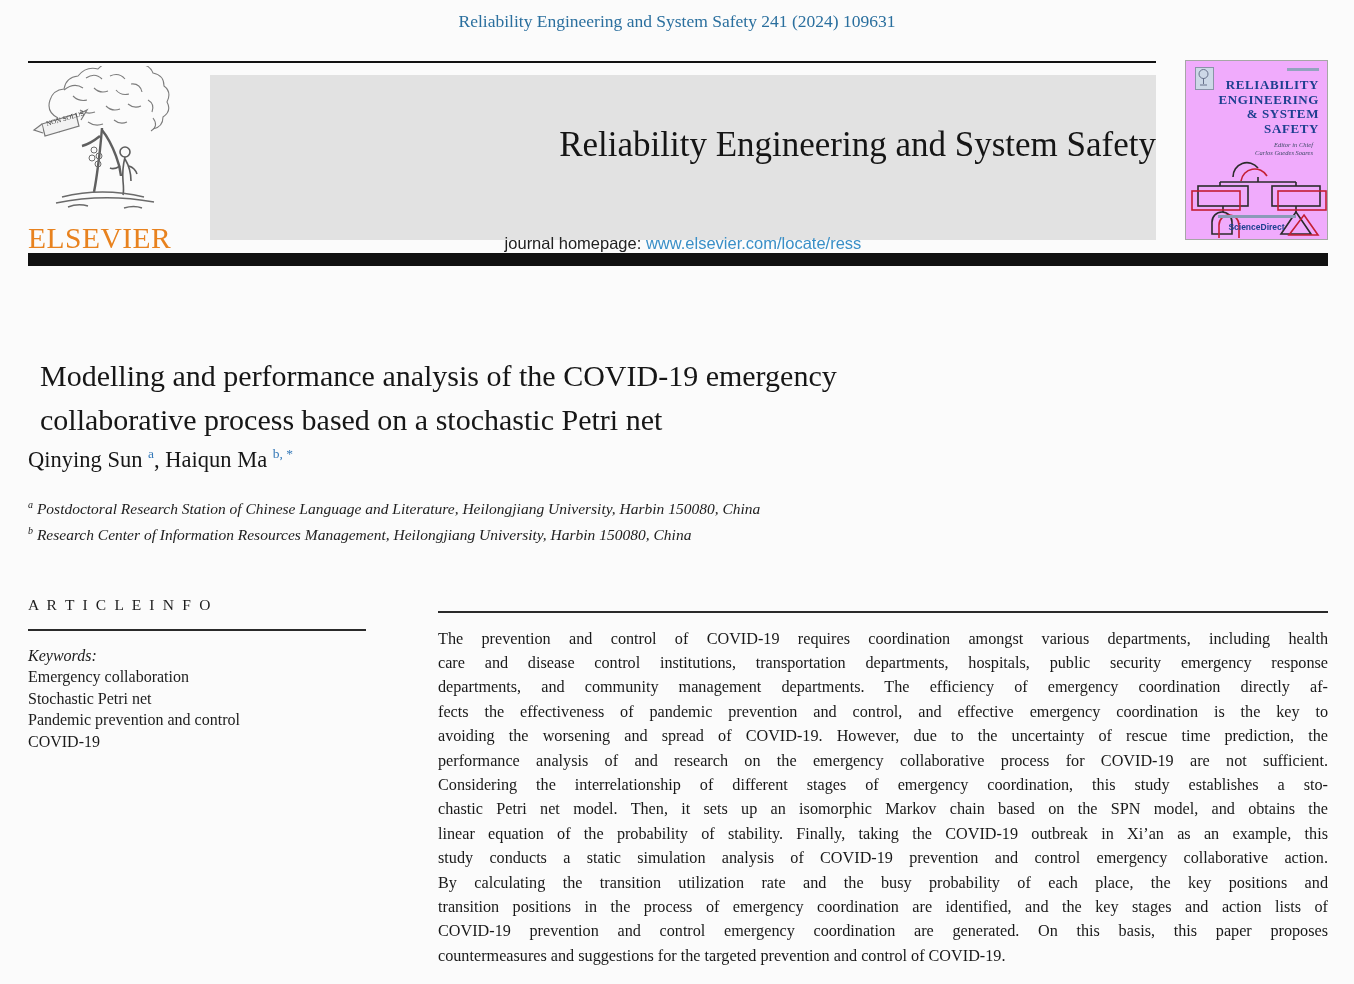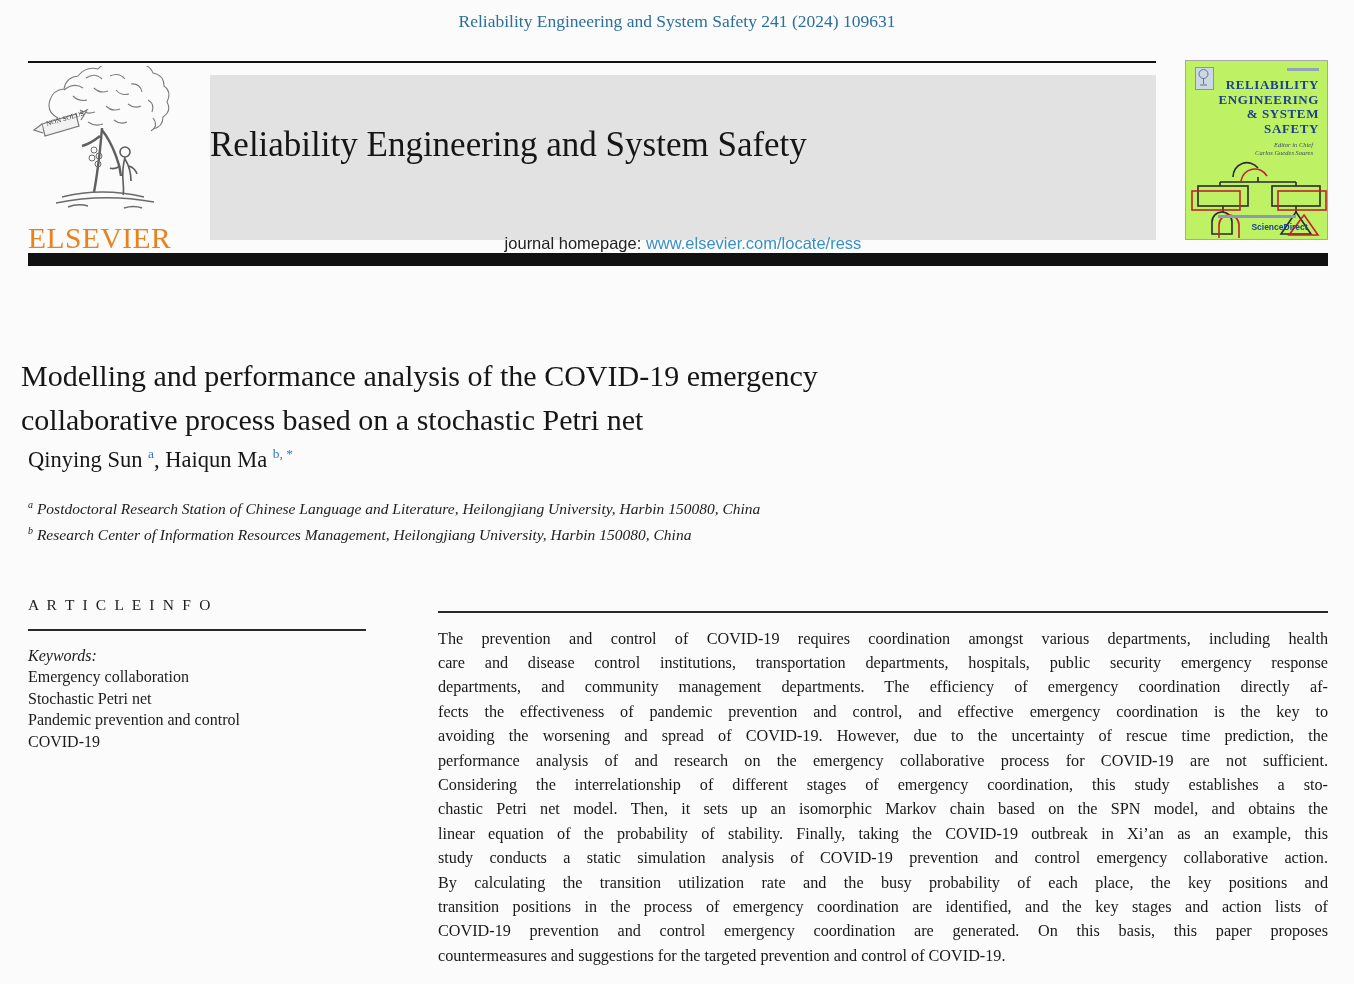--- a/index.html
+++ b/index.html
@@ -16,42 +16,42 @@
     font-size:17.5px;color:#2a6f9e;}
 
   
   .header-rule{position:absolute;left:28px;top:61px;width:1128px;height:2px;background:#121212;}
   .elsevier{position:absolute;left:28px;top:66px;width:154px;}
   .elsevier-wordmark{font-size:29.5px;color:#e8821e;letter-spacing:.5px;line-height:30px;margin-top:7px;}
 
   .banner{position:absolute;left:210px;top:75px;width:946px;height:165px;background:#e2e2e2;}
   .banner-contents{position:absolute;top:6px;width:100%;text-align:center;font-size:17.5px;color:#1c1c1c;}
   .link{color:#3a8fc7;text-decoration:none;cursor:pointer;}
-  .banner-journal{position:absolute;top:50px;width:100%;text-align:left;font-size:35px;color:#151515;}
+  .banner-journal{position:absolute;top:50px;width:100%;text-align:right;font-size:35px;color:#151515;}
   .banner-home{position:absolute;top:139px;width:100%;text-align:center;font-size:16.5px;
     font-family:"Liberation Sans",sans-serif;color:#222;margin-top:20px;}
 
   
-  .cover{position:absolute;left:1185px;top:60px;width:143px;height:180px;background:#bef264;
-    border:1px solid #a6a6a6;box-sizing:border-box;padding-left:23px;}
+  .cover{position:absolute;left:1185px;top:60px;width:143px;height:180px;background:#f0abfc;
+    border:1px solid #a6a6a6;box-sizing:border-box;}
   .cover-mini-logo{position:absolute;left:9px;top:6px;width:17px;height:21px;border:1px solid #8a93a8;background:#cdd8e7;}
   .cover-issn{position:absolute;top:7px;right:8px;width:32px;height:3px;background:#93a3bf;}
   .cover-title{position:absolute;top:17px;right:8px;left:24px;text-align:right;
     color:#1c3f8f;font-weight:bold;font-size:13px;line-height:14.5px;letter-spacing:.6px;}
   .cover-editor{position:absolute;top:80px;right:14px;left:20px;text-align:right;
     color:#3d4a66;font-style:italic;font-size:6.5px;line-height:8px;}
   .cover-shapes{position:absolute;left:0;top:92px;}
   .cover-footline{position:absolute;bottom:21px;left:32px;width:78px;height:3px;background:#8b9ab8;}
   .cover-brand{position:absolute;bottom:7px;width:100%;text-align:center;
     color:#1c3f8f;font-weight:bold;font-size:8.5px;font-family:"Liberation Sans",sans-serif;}
 
   .black-bar{position:absolute;left:28px;top:253px;width:1300px;height:13px;background:#111;}
 
   
-  .title{position:absolute;left:21px;top:334px;font-size:30px;line-height:43.5px;font-weight:400;color:#161616;}
+  .title{position:absolute;left:40px;top:334px;font-size:30px;line-height:43.5px;font-weight:400;color:#161616;}
   .authors{position:absolute;left:28px;top:446px;font-size:22.5px;color:#161616;}
   .authors sup{color:#3579b8;font-size:13.5px;}
   .affils{position:absolute;left:28px;top:494px;font-style:italic;font-size:15.5px;line-height:22px;color:#202020;}
   .affils sup{font-size:10px;}
 
   
   .columns{position:absolute;left:28px;top:596px;width:1300px;display:flex;}
   .col-left{width:338px;flex:none;}
   .col-right{margin-left:72px;width:890px;flex:none;}
   .sec-heading{font-size:15.5px;letter-spacing:2.2px;color:#1c1c1c;}

